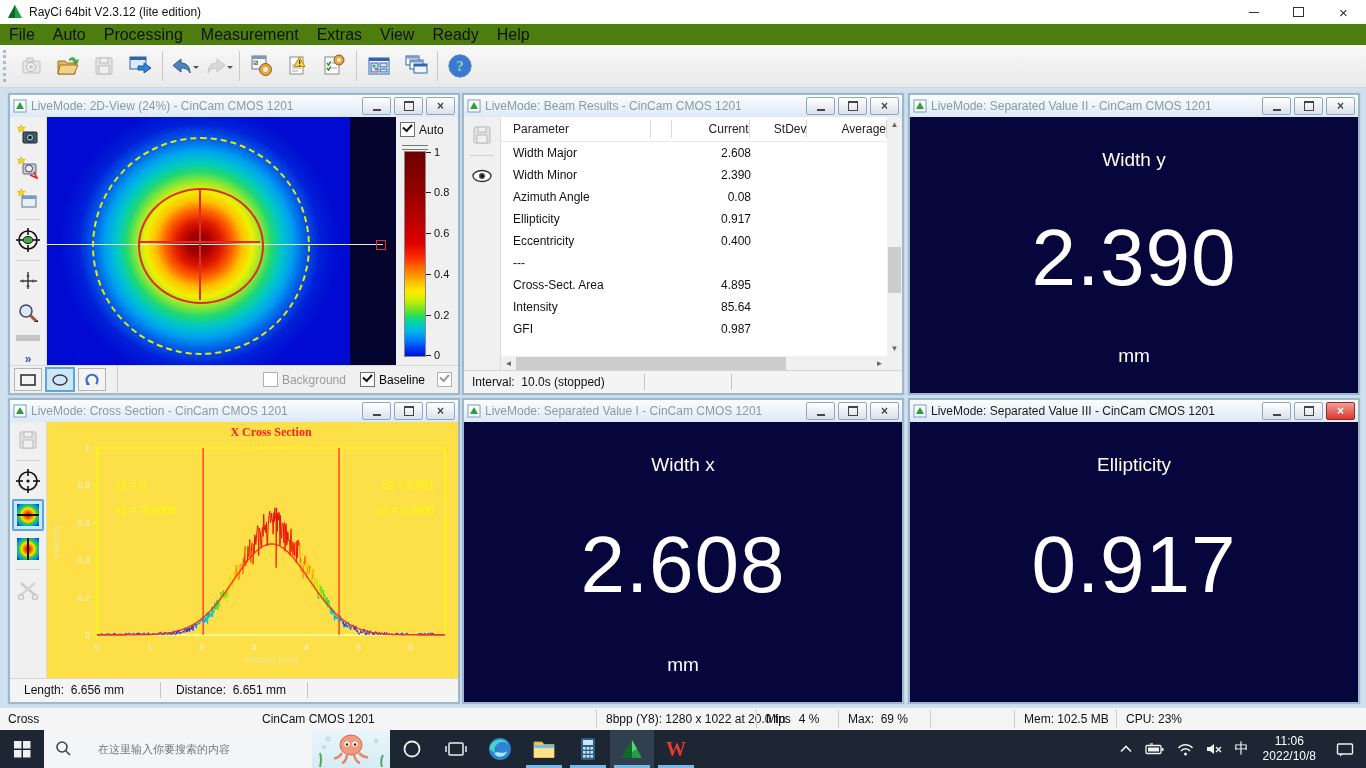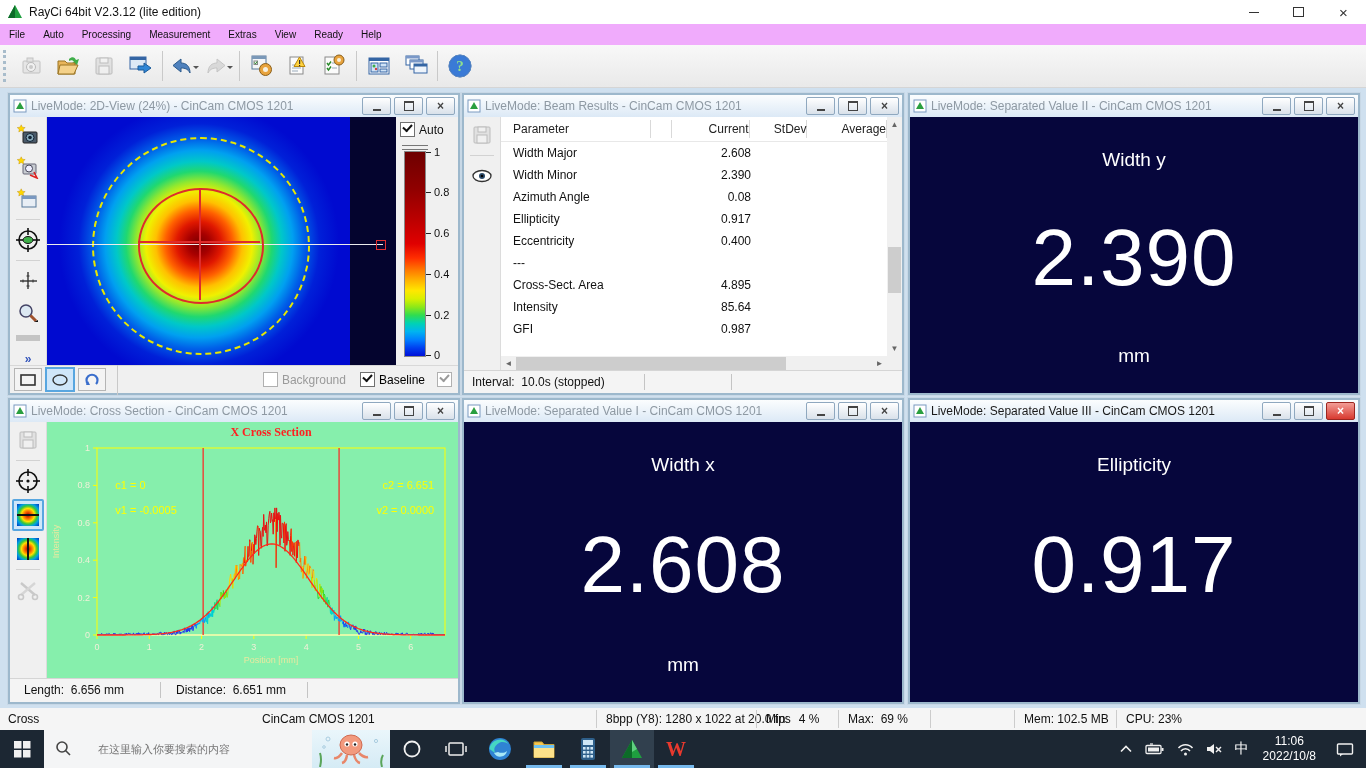--- a/index.html
+++ b/index.html
@@ -7,21 +7,21 @@
   
   .titlebar{position:absolute;left:0;top:0;width:1366px;height:24px;background:#fff;display:flex;align-items:center;}
   .titlebar .logo{margin:0 6px 0 7px;display:flex;}
   .titlebar .ttl{font-size:12px;color:#111;}
   .wctrls{margin-left:auto;display:flex;height:24px;}
   .wbtn{width:45px;height:24px;display:flex;align-items:center;justify-content:center;color:#333;}
   .g-min{width:10px;height:1px;background:#333;}
   .g-max{width:9px;height:8px;border:1px solid #333;}
   .g-x{font-size:15px;line-height:15px;color:#333;}
   
-  .menubar{position:absolute;left:0;top:24px;width:1366px;height:21px;background:#f0abfc;display:flex;align-items:center;font-size:10px;color:#111;}
+  .menubar{position:absolute;left:0;top:24px;width:1366px;height:21px;background:#4d7c0f;display:flex;align-items:center;font-size:16px;color:#111;}
   .menuitem{padding:0 9px;height:21px;display:flex;align-items:center;}
   
   .toolbar{position:absolute;left:0;top:45px;width:1366px;height:42px;background:linear-gradient(#f8f8f8,#e9e9e9);border-bottom:1px solid #d5d5d5;display:flex;align-items:center;}
   .grip{width:3px;height:32px;border-left:3px dotted #a8bccb;margin:0 5px 0 3px;}
   .tbtn{width:36px;height:36px;display:flex;align-items:center;justify-content:center;}
   .tbtn.narrow{width:30px;}
   .tsep{width:1px;height:30px;background:#c9c9c9;margin:0 4px;}
   .caret{width:0;height:0;border:3px solid transparent;border-top-color:#555;margin:6px 2px 0 -4px;}
   .dis{opacity:.45;filter:grayscale(100%);}
   
@@ -89,21 +89,21 @@
   .hsb .thumb{position:absolute;top:1px;height:13px;background:#cdcdcd;}
   .substat{position:absolute;left:0;right:0;bottom:0;height:22px;background:#f4f4f4;border-top:1px solid #d5d5d5;font-size:12px;color:#111;}
   .substat span.lbl{position:absolute;top:4px;white-space:pre;}
   .ssep{position:absolute;top:3px;width:1px;height:16px;background:#c4c4c4;}
   
   .sepbody{position:absolute;left:0;top:22px;right:0;bottom:0;background:#06063c;color:#fff;display:flex;flex-direction:column;align-items:center;}
   .seplabel{font-size:19px;margin-top:32px;}
   .sepvalue{font-size:80px;letter-spacing:1px;flex:1;display:flex;align-items:center;}
   .sepunit{font-size:19px;margin-bottom:26px;min-height:22px;}
   
-  .xplot{position:absolute;left:37px;top:0;right:0;bottom:23px;background:#86efac;}
+  .xplot{position:absolute;left:37px;top:0;right:0;bottom:23px;background:#fde047;}
   .xsicon{width:22px;height:22px;position:relative;background:radial-gradient(circle at 50% 50%,#b40000 0%,#ff7800 26%,#ffe000 42%,#38c838 58%,#00a0e0 74%,#0034c0 100%);}
   .xsicon::after{content:"";position:absolute;left:0;top:10px;width:22px;height:2px;background:#111;}
   .ysicon{width:22px;height:22px;position:relative;background:radial-gradient(circle at 50% 50%,#b40000 0%,#ff7800 26%,#ffe000 42%,#38c838 58%,#00a0e0 74%,#0034c0 100%);}
   .ysicon::after{content:"";position:absolute;left:10px;top:0;width:2px;height:22px;background:#111;}
   
   .statusbar{position:absolute;left:0;top:708px;width:1366px;height:22px;background:#f5f5f5;font-size:12px;color:#111;}
   .statusbar span.st{position:absolute;top:4px;white-space:pre;}
   .stsep{position:absolute;top:2px;width:1px;height:18px;background:#cccccc;}
   
   .taskbar{position:absolute;left:0;top:730px;width:1366px;height:38px;background:#1c2733;display:flex;align-items:center;}

